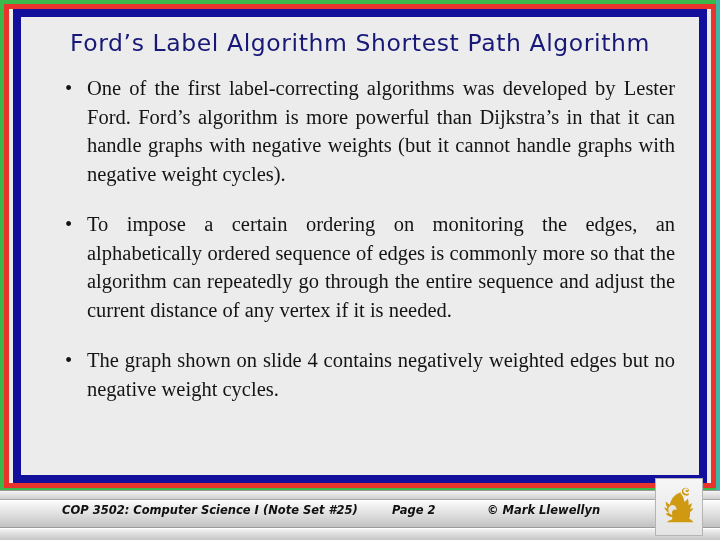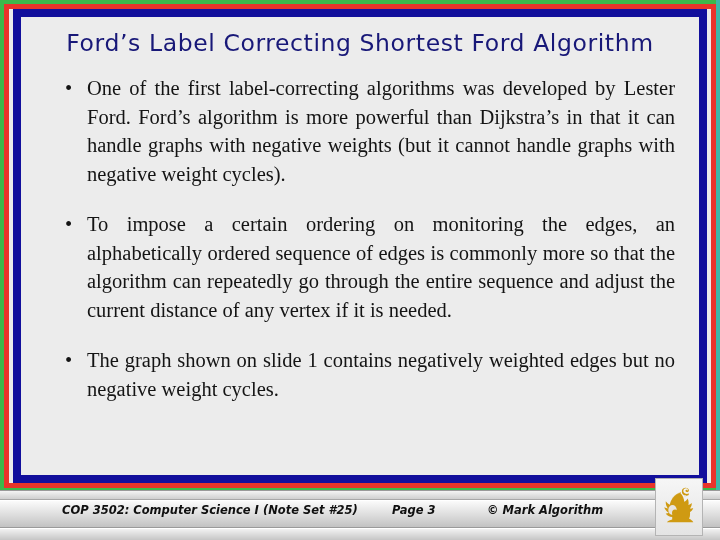--- a/index.html
+++ b/index.html
@@ -132,50 +132,50 @@
 <div id="slide">
 
   <div class="frame-green"></div>
   <div class="frame-red"></div>
   <div class="frame-gap"></div>
   <div class="frame-navy"></div>
   <div class="frame-teal"></div>
 
   <div class="frame-inner">
 
-    <div id="title">Ford’s Label Correcting Shortest Ford Algorithm</div>
+    <div id="title">Ford’s Label Algorithm Shortest Path Algorithm</div>
 
     <div id="body">
 
       <div class="bullet">
         <span class="dot">•</span>
         <span class="txt">One of the first label-correcting algorithms was developed by Lester Ford.  Ford’s algorithm is more powerful than Dijkstra’s in that it can handle graphs with negative weights (but it cannot handle graphs with negative weight cycles).</span>
       </div>
 
       <div class="bullet">
         <span class="dot">•</span>
         <span class="txt">To impose a certain ordering on monitoring the edges, an alphabetically ordered sequence of edges is commonly more so that the algorithm can repeatedly go through the entire sequence and adjust the current distance of any vertex if it is needed.</span>
       </div>
 
       <div class="bullet">
         <span class="dot">•</span>
-        <span class="txt">The graph shown on slide 1 contains negatively weighted edges but no negative weight cycles.</span>
+        <span class="txt">The graph shown on slide 4 contains negatively weighted edges but no negative weight cycles.</span>
       </div>
 
     </div>
   </div>
 
   <div id="footer">
     <div class="fbar-top"></div>
     <div class="fbar-main"></div>
     <div class="fbar-bottom"></div>
 
     <div class="ftext" id="f-course">COP 3502: Computer Science I  (Note Set #25)</div>
-    <div class="ftext" id="f-page">Page 3</div>
-    <div class="ftext" id="f-copy">© Mark Algorithm</div>
+    <div class="ftext" id="f-page">Page 2</div>
+    <div class="ftext" id="f-copy">© Mark Llewellyn</div>
   </div>
 
   <div id="logo-box">
     <svg width="42" height="50" viewBox="0 0 42 50">
       <g fill="#cf9a12">
         <path d="M27.5 5.0 c1.6 0.2 2.6 1.3 2.4 2.6 -0.2 1.1 -1.2 1.7 -2.2 1.5 -0.9 -0.2 -1.4 -0.9 -1.2 -1.6 0.15 -0.55 0.7 -0.8 1.15 -0.65 0.35 0.12 0.5 0.45 0.4 0.72 l0.85 -0.3 c0.18 -0.95 -0.55 -1.8 -1.6 -1.95 -1.35 -0.2 -2.6 0.7 -2.9 2.05 -0.35 1.6 0.75 3.1 2.5 3.45 1.1 0.22 2.1 -0.02 2.85 -0.6 l0.0 1.9 c-0.95 0.55 -2.1 0.78 -3.3 0.55 -2.45 -0.45 -4.0 -2.6 -3.55 -4.95 0.45 -2.3 2.6 -3.2 4.6 -2.72 z"></path>
         <path d="M22.0 9.5 c-3.6 0.9 -6.6 3.1 -8.6 6.0 -1.4 2.0 -2.2 4.2 -2.6 6.3 -1.6 -0.9 -3.0 -2.2 -4.0 -3.6 -0.3 2.6 0.5 5.2 2.1 7.2 -1.3 -0.1 -2.6 -0.55 -3.6 -1.25 0.6 2.5 2.35 4.6 4.6 5.7 -1.0 0.45 -2.15 0.65 -3.2 0.6 1.5 2.1 3.9 3.4 6.5 3.5 l0 2.6 c-2.1 0.4 -4.0 1.35 -5.4 2.75 l26.5 0 c-0.9 -1.6 -2.4 -2.85 -4.2 -3.5 0.9 -2.1 1.2 -4.4 0.85 -6.6 1.55 -1.0 2.75 -2.5 3.3 -4.25 -1.1 0.5 -2.3 0.7 -3.45 0.6 1.35 -1.5 2.05 -3.45 1.95 -5.45 -0.95 0.95 -2.15 1.6 -3.4 1.9 0.55 -2.2 0.3 -4.55 -0.75 -6.55 -0.75 1.45 -1.95 2.65 -3.4 3.4 -0.1 -3.25 -1.35 -6.35 -3.75 -8.65 z"></path>
       </g>
       <path d="M22.0 9.5 c-3.6 0.9 -6.6 3.1 -8.6 6.0" fill="none" stroke="#cf9a12" stroke-width="0.5"></path>
       <ellipse cx="13.5" cy="27.0" rx="4.2" ry="5.0" fill="#e8e4de"></ellipse>

